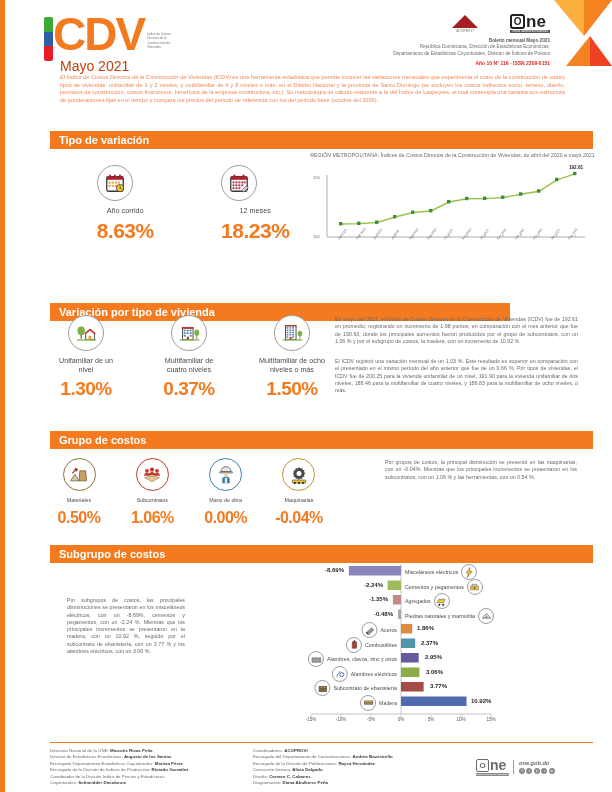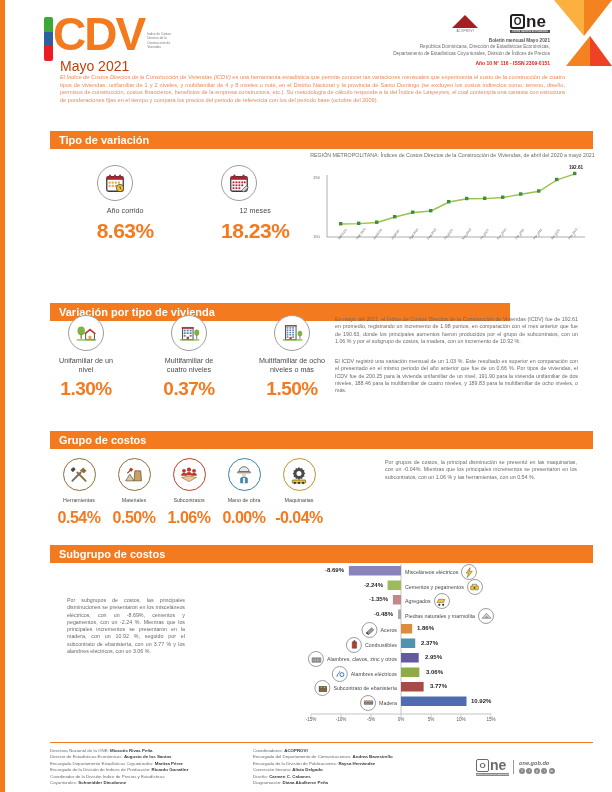--- a/index.html
+++ b/index.html
@@ -320,32 +320,20 @@
     </div>
   </div>
 
   <div class="para" style="position:absolute; left:330px; top:316px; width:243px;">En mayo del 2021, el Índice de Costos Directos de la Construcción de Viviendas (ICDV) fue de 192.61 en promedio, registrando un incremento de 1.98 puntos, en comparación con el mes anterior que fue de 190.63, donde los principales aumentos fueron producidos por el grupo de subcontratos, con un 1.06 % y por el subgrupo de costos, la madera, con un incremento de 10.92 %.</div>
   <div class="para" style="position:absolute; left:330px; top:358px; width:243px;">El ICDV registró una variación mensual de un 1.03 %. Este resultado es superior en comparación con el presentado en el mismo periodo del año anterior que fue de un 0.66 %. Por tipos de viviendas, el ICDV fue de 200.25 para la vivienda unifamiliar de un nivel, 191.90 para la vivienda unifamiliar de dos niveles, 188.46 para la multifamiliar de cuatro niveles, y 189.83 para la multifamiliar de ocho niveles, o más.</div>
 
   <div class="secbar" style="top:431px; width:543px;">Grupo de costos</div>
 
   <div style="position:absolute; left:48px; top:458px; width:272px; display:flex; justify-content:space-between;">
 
-    <div class="stat" style="width:52px;">
-      <div class="iconcircle" style="margin:0 auto;width:33px;height:33px;border-color:#8d6e3a;">
-        <svg width="20" height="20" viewBox="0 0 24 24" aria-hidden="true">
-          <path d="M4 19l10-10" stroke="#6b6b6b" stroke-width="2.2" stroke-linecap="round"></path>
-          <path d="M13 7l4-4 4 4-3 3z" fill="#8d6e3a"></path>
-          <path d="M20 19L10 9" stroke="#8d6e3a" stroke-width="2.2" stroke-linecap="round"></path>
-          <rect x="2.5" y="3.5" width="5" height="4" rx="1" fill="#4a4a4a" transform="rotate(-40 5 5.5)"></rect>
-        </svg>
-      </div>
-      <div class="lbl" style="font-size:5.3px;">Herramientas</div>
-      <div class="val" style="font-size:16px;">0.54%</div>
-    </div>
 
     <div class="stat" style="width:52px;">
       <div class="iconcircle" style="margin:0 auto;width:33px;height:33px;border-color:#8d6e3a;">
         <svg width="20" height="20" viewBox="0 0 24 24" aria-hidden="true">
           <path d="M13 7h7l1 12h-9z" fill="#c9a063" stroke="#5a4628" stroke-width="0.8"></path>
           <path d="M2 19l5-8 5 8z" fill="#d9c9a8" stroke="#5a4628" stroke-width="0.8"></path>
           <path d="M4 10l5-5" stroke="#6b6b6b" stroke-width="1.6"></path>
           <path d="M8 3l3 2-2 3-3-2z" fill="#c0392b"></path>
         </svg>
       </div>

